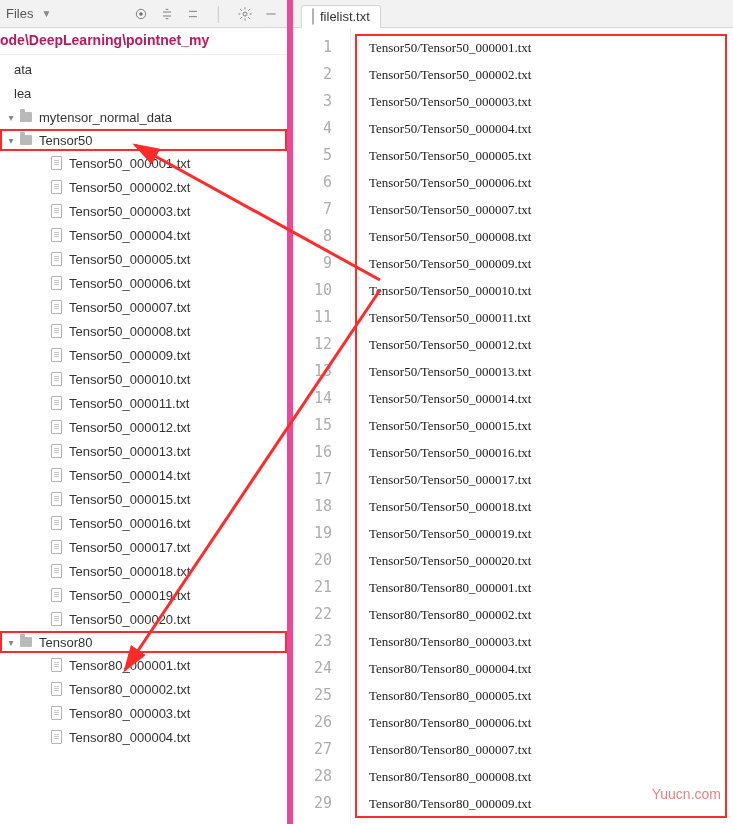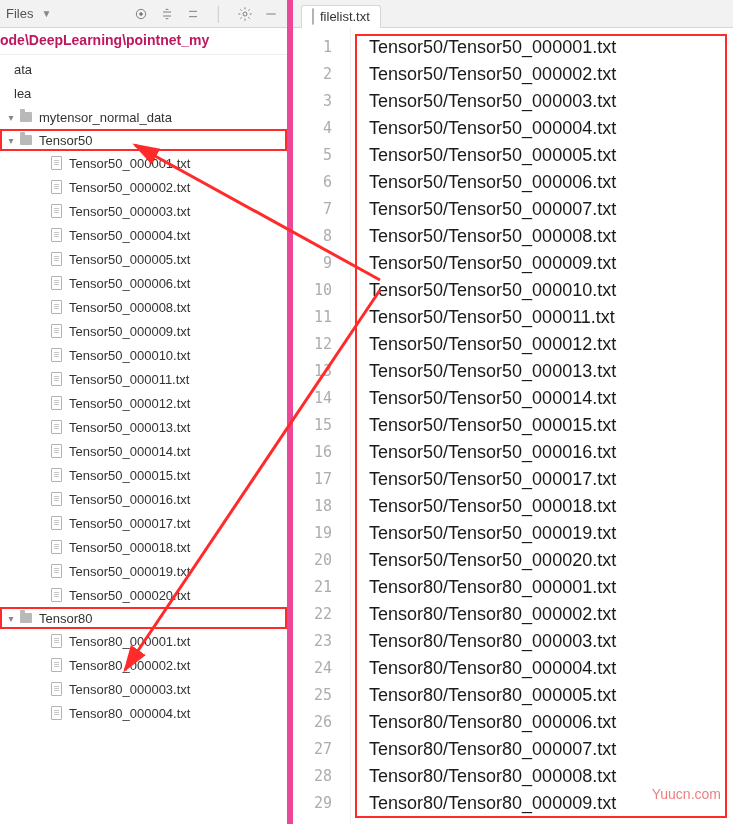--- a/index.html
+++ b/index.html
@@ -71,22 +71,22 @@
     position: absolute; top: 6px; right: 6px; bottom: 6px; left: 62px;
     border: 2px solid #ff2a2a; pointer-events: none;
   }
   .gutter {
     width: 58px; background: #fff; color: #adadad; text-align: right;
     padding: 6px 18px 0 0; font-family: "Consolas","DejaVu Sans Mono",monospace;
     font-size: 15px; line-height: 27px; border-right: 1px solid #eee;
   }
   .code {
     flex: 1; padding: 6px 0 0 18px;
-    font-family: Liberation Sans, sans-serif;
-    font-size: 18px; line-height: 27px; color: #1a1a1a;
+    font-family: Liberation Serif, serif;
+    font-size: 13px; line-height: 27px; color: #1a1a1a;
   }
   .codeline { white-space: pre; }
 
   
   .overlay { position: absolute; inset: 0; pointer-events: none; }
 
   .watermark {
     position: absolute; right: 12px; bottom: 22px;
     color: rgba(220,40,40,0.6); font-size: 14px; font-family: Liberation Sans, sans-serif;
     pointer-events: none;
@@ -193,20 +193,27 @@
               <span class="file-ico"></span>
             </span>
             <span>Tensor50_000005.txt</span>
           </div>
           <div class="node depth3">
             <span class="arrow"></span>
             <span class="ficon">
               <span class="file-ico"></span>
             </span>
             <span>Tensor50_000006.txt</span>
+          </div>
+          <div class="node depth3">
+            <span class="arrow"></span>
+            <span class="ficon">
+              <span class="file-ico"></span>
+            </span>
+            <span>Tensor50_000007.txt</span>
           </div>
           <div class="node depth3">
             <span class="arrow"></span>
             <span class="ficon">
               <span class="file-ico"></span>
             </span>
             <span>Tensor50_000008.txt</span>
           </div>
           <div class="node depth3">
             <span class="arrow"></span>

